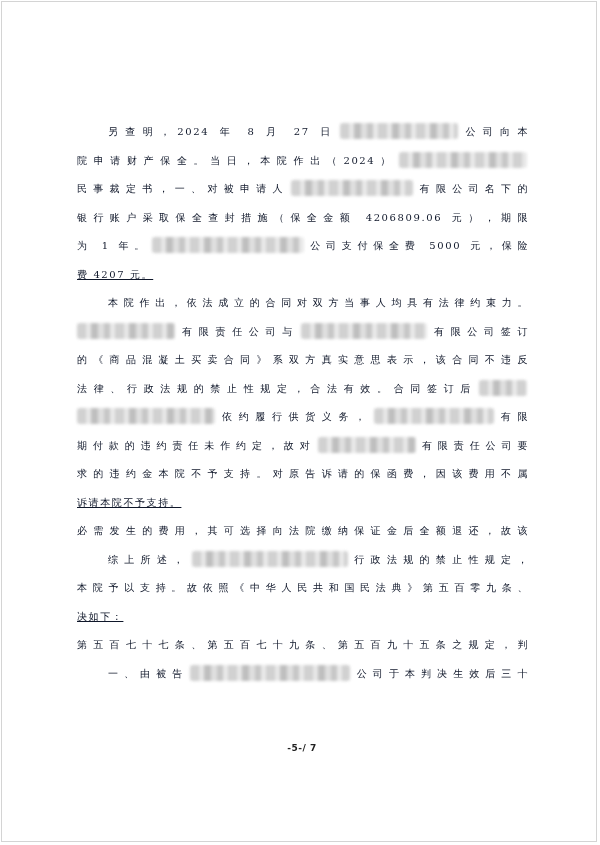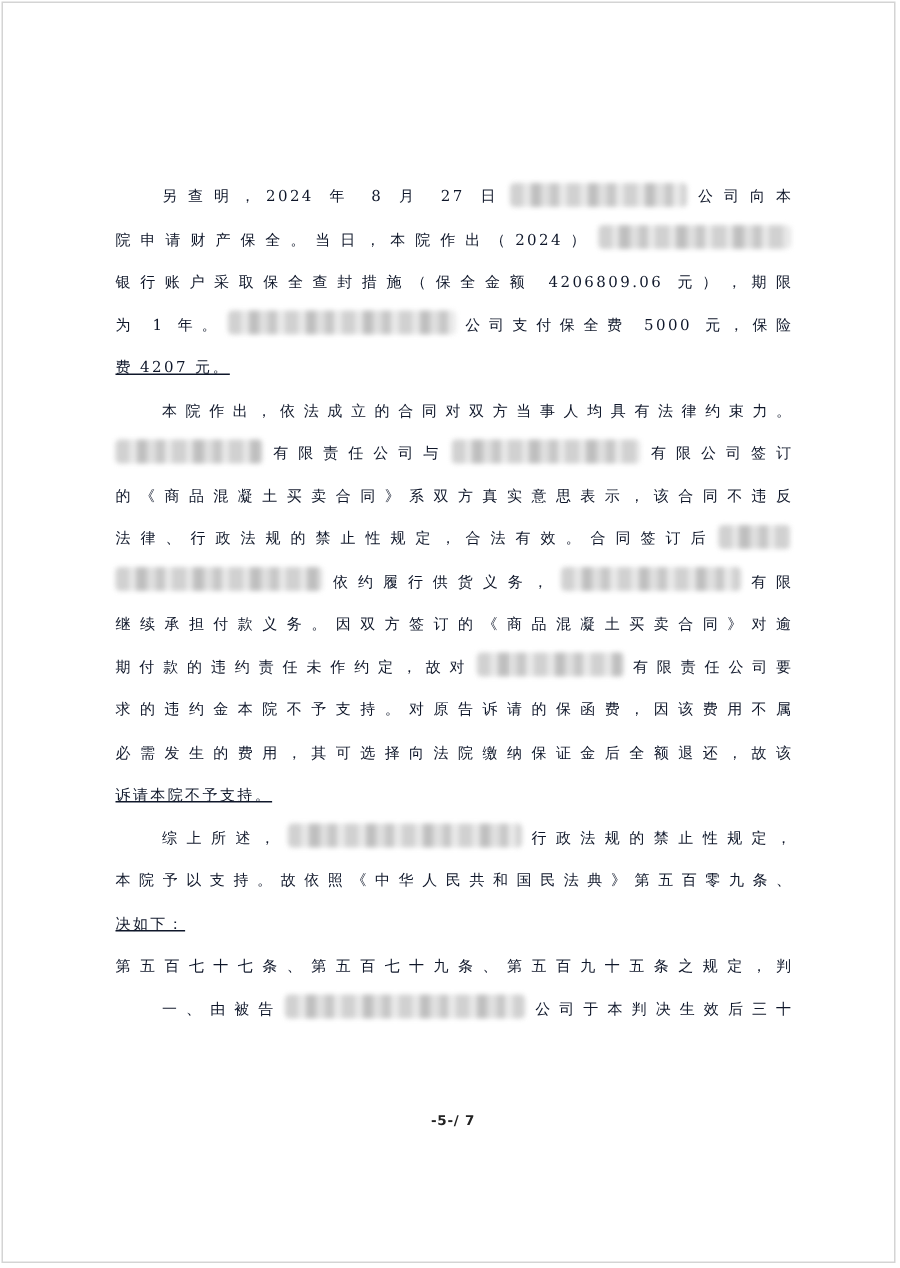--- a/index.html
+++ b/index.html
@@ -92,20 +92,23 @@
   <div class="body-text">
 
     <div class="para">
       <span class="line indent">
         <span>另查明，2024 年 8 月 27 日</span><span class="redact" style="width:118px"></span><span>公司向本</span>
       </span>
       <span class="line">
         <span>院申请财产保全。当日，本院作出（2024）</span><span class="redact" style="width:128px"></span>
       </span>
       <span class="line">
+        <span>民事裁定书，一、对被申请人</span><span class="redact" style="width:122px"></span><span>有限公司名下的</span>
+      </span>
+      <span class="line">
         <span>银行账户采取保全查封措施（保全金额 4206809.06 元），期限</span>
       </span>
       <span class="line">
         <span>为 1 年。</span><span class="redact" style="width:152px"></span><span>公司支付保全费 5000 元，保险</span>
       </span>
       <span class="line last">
         <span>费 4207 元。</span>
       </span>
     </div>
 
@@ -119,33 +122,30 @@
       <span class="line">
         <span>的《商品混凝土买卖合同》系双方真实意思表示，该合同不违反</span>
       </span>
       <span class="line">
         <span>法律、行政法规的禁止性规定，合法有效。合同签订后</span><span class="redact" style="width:48px"></span>
       </span>
       <span class="line">
         <span class="redact" style="width:138px;margin-left:0"></span><span>依约履行供货义务，</span><span class="redact" style="width:120px"></span><span>有限</span>
       </span>
       <span class="line">
-        <span>继续承担付款义务。因双方签订的《商品混凝土买卖合同》对逾</span>
-      </span>
-      <span class="line">
         <span>期付款的违约责任未作约定，故对</span><span class="redact" style="width:98px"></span><span>有限责任公司要</span>
       </span>
       <span class="line">
         <span>求的违约金本院不予支持。对原告诉请的保函费，因该费用不属</span>
       </span>
+      <span class="line last">
+        <span>诉请本院不予支持。</span>
+      </span>
       <span class="line">
         <span>必需发生的费用，其可选择向法院缴纳保证金后全额退还，故该</span>
-      </span>
-      <span class="line last">
-        <span>诉请本院不予支持。</span>
       </span>
     </div>
 
     <div class="para">
       <span class="line indent">
         <span>综上所述，</span><span class="redact" style="width:156px"></span><span>行政法规的禁止性规定，</span>
       </span>
       <span class="line">
         <span>本院予以支持。故依照《中华人民共和国民法典》第五百零九条、</span>
       </span>

